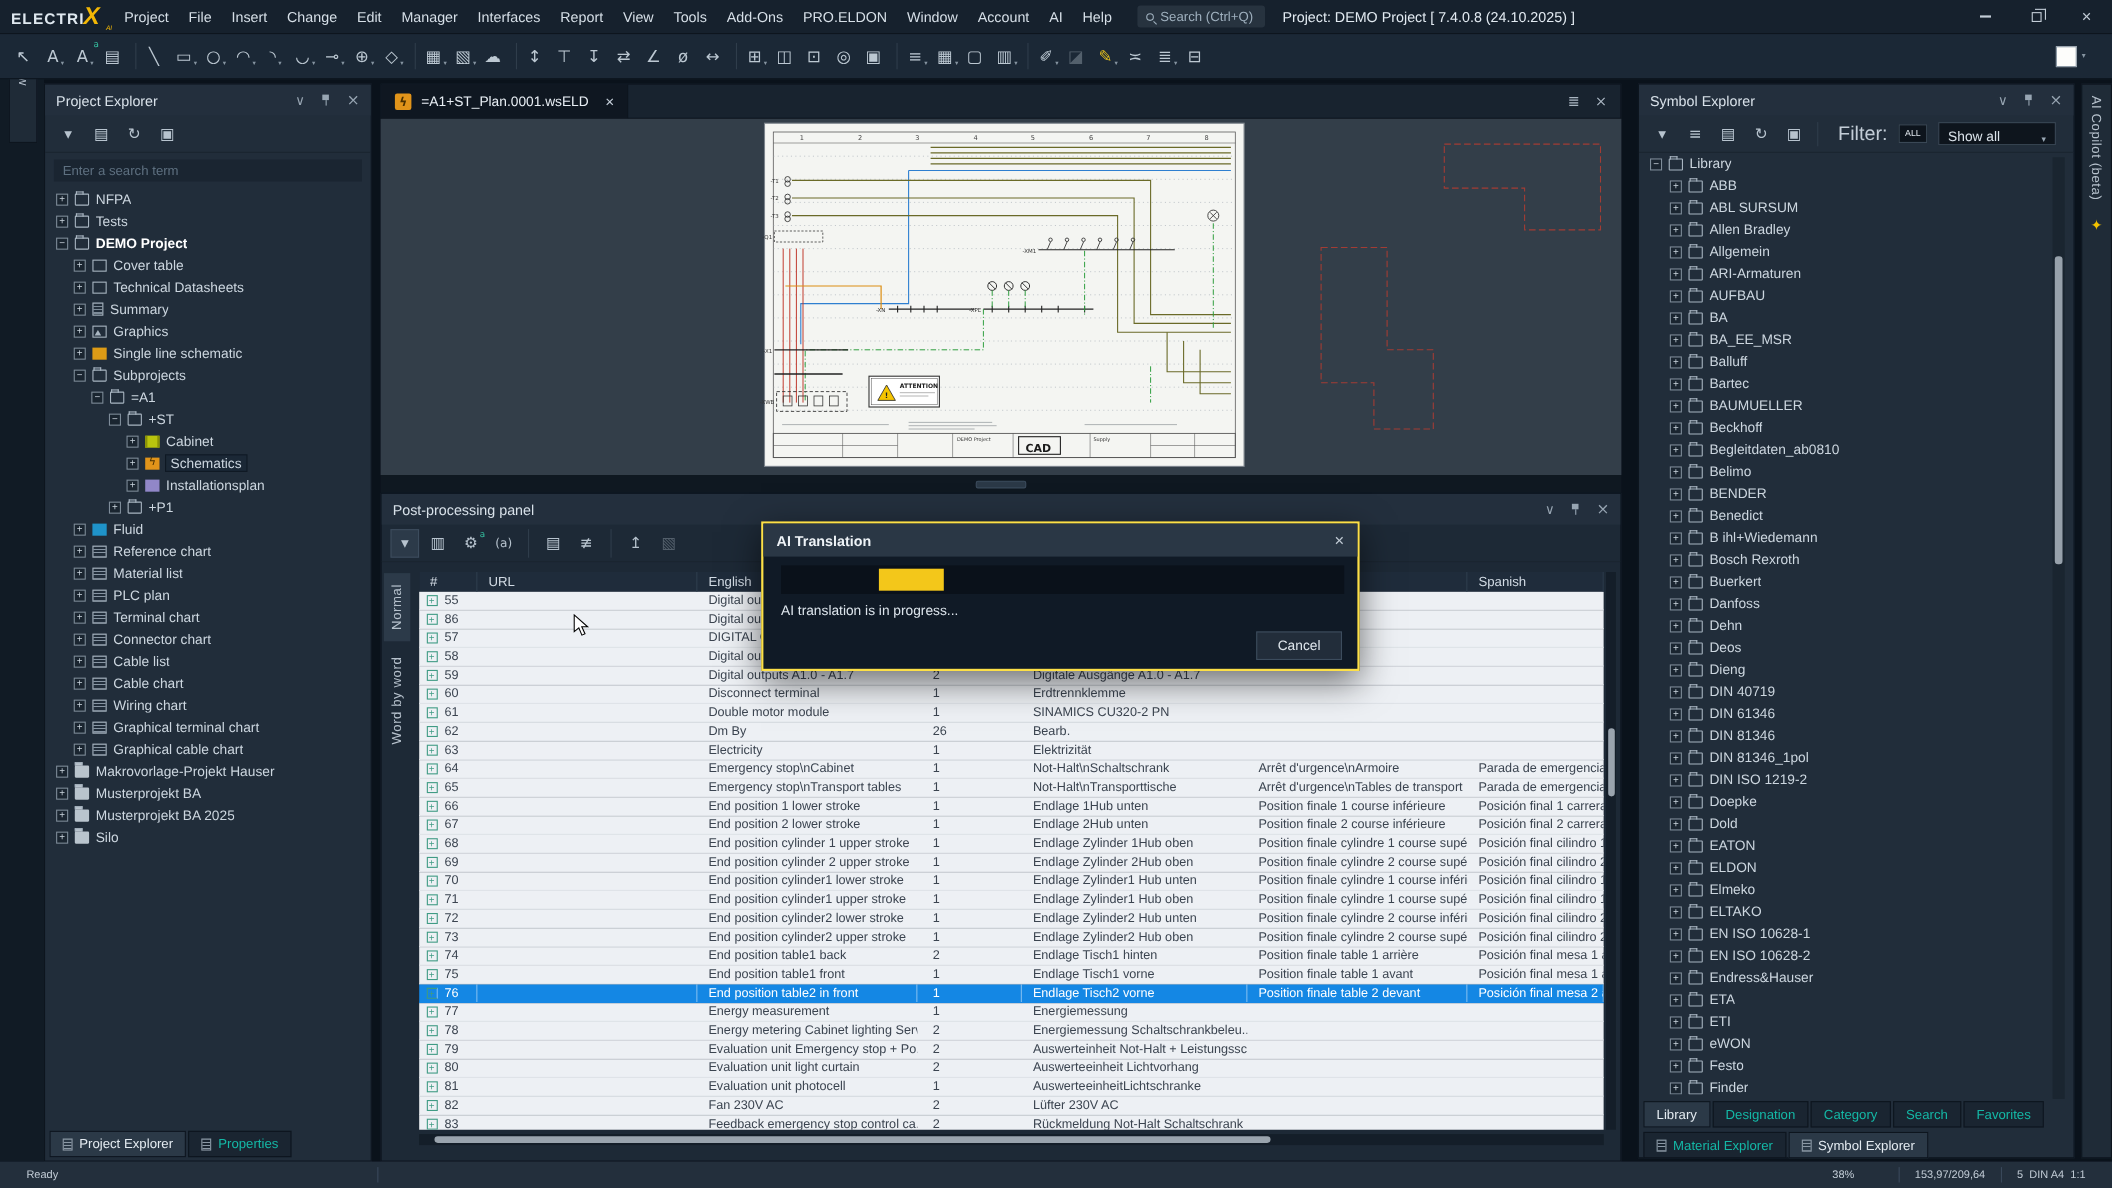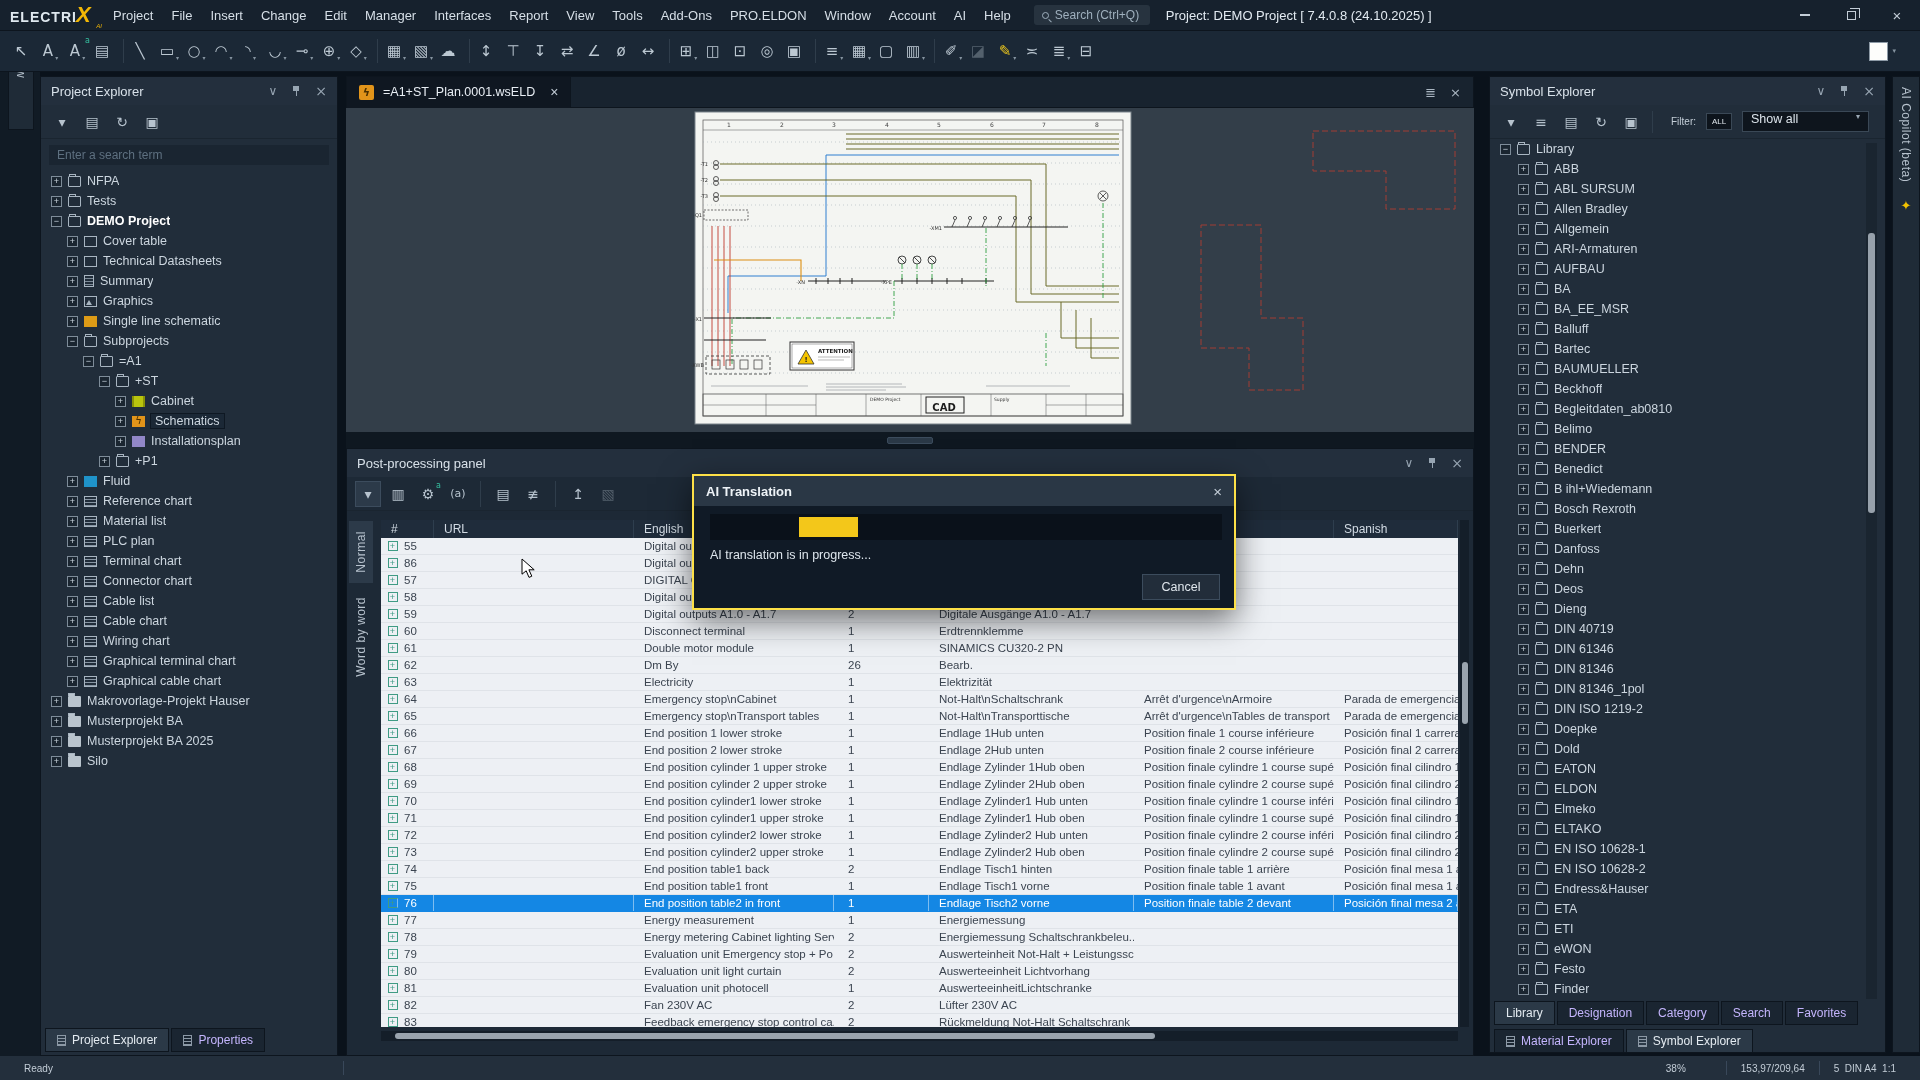--- a/index.html
+++ b/index.html
@@ -72,21 +72,21 @@
   .i-graph::after{content:"";position:absolute;left:1px;bottom:1px;border-left:3px solid transparent;border-right:3px solid transparent;border-bottom:5px solid #a8b5c1}
   .i-sls{background:#dd9b16}
   .i-cab{background:#b9c40e;box-shadow:inset 2px 0 0 #8a9207, inset -2px 0 0 #8a9207}
   .i-sch{background:#e1941a;color:#4a3000;font-size:10px;line-height:11px;text-align:center}
   .i-sch::after{content:"ϟ";display:block;margin-top:-1px}
   .i-inst{background:#9187c8}
   .i-fluid{background:#1f93c9}
   .i-tbl,.i-term,.i-conn,.i-cable,.i-wiring,.i-plc,.i-cart{border:1px solid #a8b5c1;background-image:repeating-linear-gradient(to bottom,transparent 0 2px,#8896a4 2px 3px)}
   
   .btabrow{position:absolute;display:flex;gap:2px}
-  .btab{height:24px;display:flex;align-items:center;gap:6px;padding:0 11px;font-size:12px;color:#c4b5fd;background:#1a2531;border:1px solid #0d151e}
+  .btab{height:24px;display:flex;align-items:center;gap:6px;padding:0 11px;font-size:12px;color:#14b8a6;background:#1a2531;border:1px solid #0d151e}
   .btab.active{background:#2b3947;color:#e4ebf1}
   .btico{width:9px;height:11px;border:1px solid #8c99a6;background-image:repeating-linear-gradient(to bottom,transparent 0 2px,#8c99a6 2px 3px);flex:none}
   
   #tabstrip{position:absolute;left:346px;top:76px;width:1128px;height:32px;background:#18232f;border:1px solid #0d151e;display:flex;align-items:center}
   .dtab{height:31px;display:flex;align-items:center;gap:9px;padding:0 12px;background:#0f1721;color:#e8eef4;font-size:12.5px;border-right:1px solid #0d151e}
   .dtico{width:15px;height:15px;background:#e1941a;color:#4a3000;font-weight:bold;text-align:center;line-height:15px;font-size:11px;border-radius:2px;font-family:"DejaVu Sans",sans-serif}
   .dtclose{color:#c3cdd7;font-size:14px;margin-left:6px}
   #striptools{margin-left:auto;display:flex;gap:14px;padding-right:12px;color:#aab6c2;font-size:13px}
   #canvas{position:absolute;left:346px;top:108px;width:1128px;height:324px;background:#333e49;overflow:hidden}
   #splitter{position:absolute;left:346px;top:432px;width:1128px;height:16px;background:#0f1821;display:flex;align-items:center;justify-content:center}
@@ -121,23 +121,23 @@
   
   #dlg{position:absolute;left:692px;top:474px;width:544px;height:136px;background:#101a26;border:2px solid #fde047;box-shadow:0 10px 30px rgba(0,0,0,.55);z-index:150}
   #dlghead{height:30px;background:#2a3745;display:flex;align-items:center;padding:0 12px;font-size:13px;font-weight:bold;color:#eef3f7}
   #dlghead .closex{margin-left:auto;font-weight:normal;color:#c3cdd7}
   #dlgtrack{position:absolute;left:16px;top:38px;width:512px;height:26px;background:#0a111a}
   #dlgbar{position:absolute;left:89px;top:3px;width:59px;height:20px;background:#f3c71a}
   #dlgmsg{position:absolute;left:16px;top:72px;font-size:12.5px;color:#dde5ec}
   #dlgcancel{position:absolute;left:448px;top:98px;width:78px;height:26px;background:#222d3a;border:1px solid #3c4c5d;color:#dfe6ec;font-size:12.5px;display:flex;align-items:center;justify-content:center}
   
   #sympanel{left:1489px;top:76px;width:397px;height:977px}
-  .filterlab{font-size:10px;color:#c3cdd7;margin:0 6px 0 10px}
+  .filterlab{font-size:18px;color:#c3cdd7;margin:0 6px 0 10px}
   .allbadge{width:26px;height:17px;background:#0d141c;border:1px solid #3a4856;color:#dfe6ec;font-size:8px;display:flex;align-items:center;justify-content:center;flex:none}
-  .filtersel{flex:1;height:21px;margin:0 8px 0 6px;background:#0e151d;border:1px solid #3a4856;display:flex;align-items:flex-start;padding:0 8px;font-size:12.5px;color:#dbe3ea}
+  .filtersel{flex:1;height:21px;margin:0 8px 0 6px;background:#0e151d;border:1px solid #3a4856;display:flex;align-items:flex-end;padding:0 8px;font-size:12.5px;color:#dbe3ea}
   .filtersel .car{margin-left:auto;font-size:8px;color:#9aa8b5}
   #symscroll{position:absolute;right:8px;top:66px;width:11px;height:856px;background:#1a2530}
   #symthumb{position:absolute;left:2px;top:90px;width:7px;height:280px;background:#97a1ab;border-radius:3px}
   
   #aistrip{position:absolute;left:1892px;top:76px;width:28px;height:977px;background:#1f2b37;border:1px solid #0d151e;display:flex;flex-direction:column;align-items:center;padding-top:10px;gap:16px}
   #aistrip .spark{color:#f2c200;font-size:13px;font-family:"DejaVu Sans",sans-serif}
   
   #statusbar{position:absolute;left:0;top:1056px;width:1920px;height:24px;background:#232f3c;display:flex;align-items:center;font-size:10px;color:#c3cdd7;z-index:60}
   .ssep{width:1px;height:14px;background:#39485a;margin:0 14px}
   

